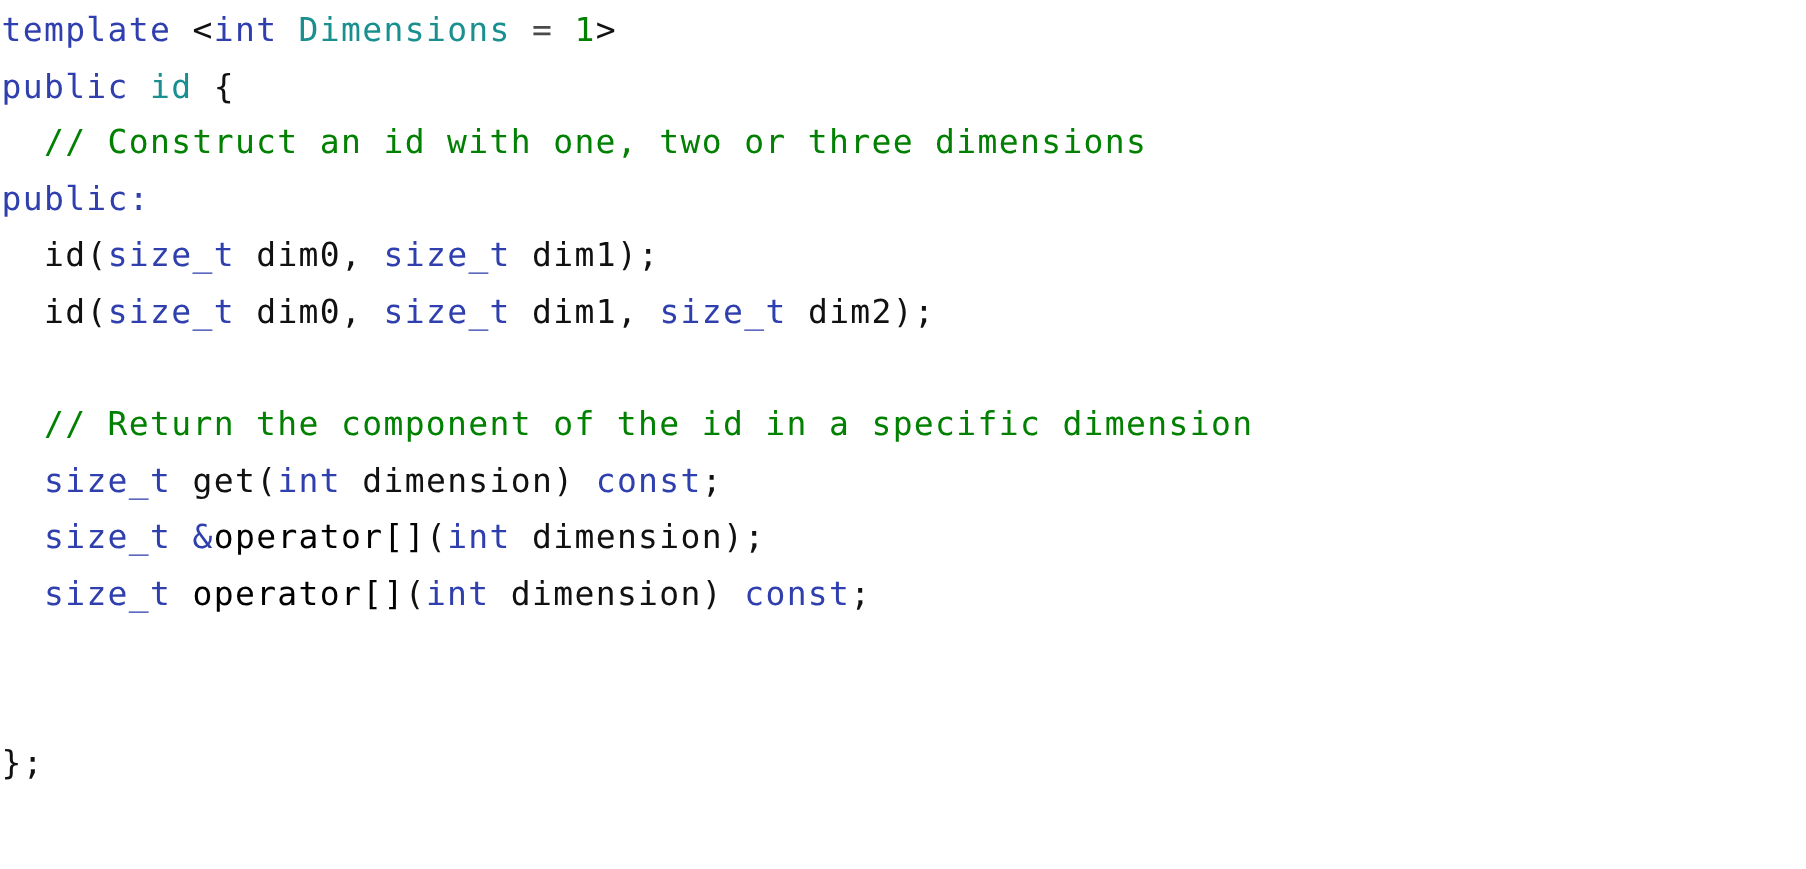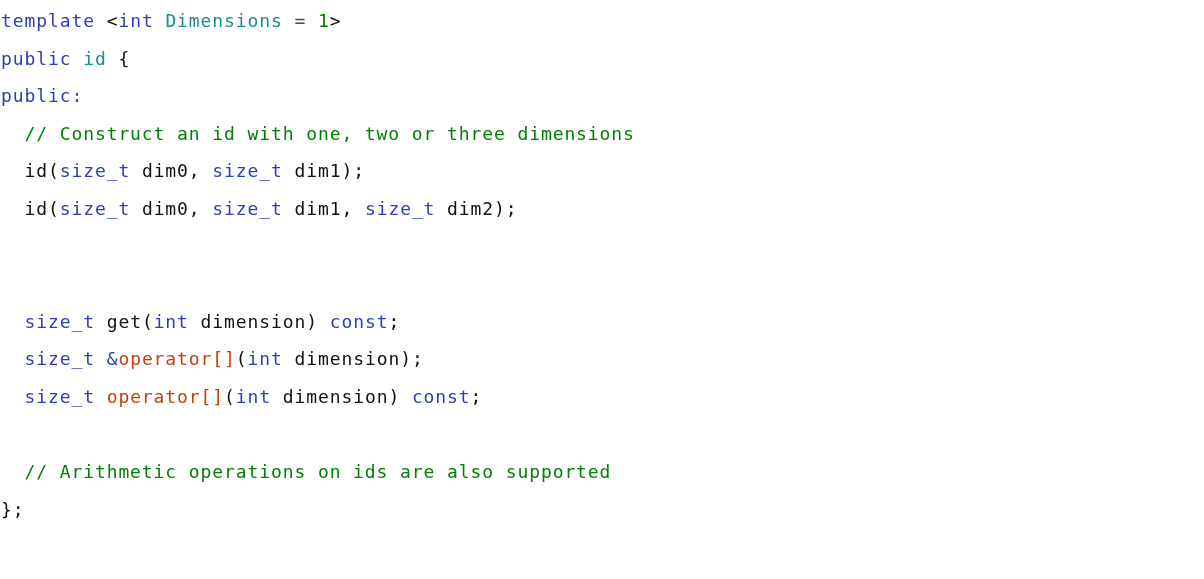--- a/index.html
+++ b/index.html
@@ -20,51 +20,51 @@
     top: 0px;
     width: 1204px;
     height: 579px;
     box-sizing: border-box;
     padding: 2px 0 0 0;
   }
   .code-line {
     display: block;
     height: 37.6px;
     line-height: 37.6px;
-    font-size: 18px;
+    font-size: 22px;
     letter-spacing: 0.9px;
     white-space: pre;
     font-family: "DejaVu Sans Mono", "Liberation Mono", monospace;
     color: #111111;
     padding-left: 1px;
   }
   .code-line.blank {
     color: transparent;
   }
   
   .tok-keyword   { color: #2f3fae; }
   .tok-type      { color: #1a8f8f; }
   .tok-comment   { color: #018002; }
-  .tok-operator  { color: #c2410c; }
+  .tok-operator  { color: #000000; }
   .tok-punct     { color: #111111; }
   .tok-number    { color: #018002; }
   .tok-equals    { color: #4a4a4a; }
   .tok-plain     { color: #111111; }
 </style>
 </head>
 <body>
 
 <div id="code-listing">
     <div class="code-line"><span class="tok-keyword">template</span><span class="tok-plain"> </span><span class="tok-punct">&lt;</span><span class="tok-keyword">int</span><span class="tok-plain"> </span><span class="tok-type">Dimensions</span><span class="tok-plain"> </span><span class="tok-equals">=</span><span class="tok-plain"> </span><span class="tok-number">1</span><span class="tok-punct">&gt;</span></div>
     <div class="code-line"><span class="tok-keyword">public</span><span class="tok-plain"> </span><span class="tok-type">id</span><span class="tok-plain"> </span><span class="tok-punct">{</span></div>
+    <div class="code-line"><span class="tok-plain">  </span><span class="tok-comment">// Construct an id with one, two or three dimensions</span></div>
     <div class="code-line"><span class="tok-keyword">public:</span></div>
-    <div class="code-line"><span class="tok-plain">  </span><span class="tok-comment">// Construct an id with one, two or three dimensions</span></div>
     <div class="code-line"><span class="tok-plain">  </span><span class="tok-function">id</span><span class="tok-punct">(</span><span class="tok-keyword">size_t</span><span class="tok-plain"> </span><span class="tok-parameter">dim0</span><span class="tok-punct">, </span><span class="tok-keyword">size_t</span><span class="tok-plain"> </span><span class="tok-parameter">dim1</span><span class="tok-punct">);</span></div>
     <div class="code-line"><span class="tok-plain">  </span><span class="tok-function">id</span><span class="tok-punct">(</span><span class="tok-keyword">size_t</span><span class="tok-plain"> </span><span class="tok-parameter">dim0</span><span class="tok-punct">, </span><span class="tok-keyword">size_t</span><span class="tok-plain"> </span><span class="tok-parameter">dim1</span><span class="tok-punct">, </span><span class="tok-keyword">size_t</span><span class="tok-plain"> </span><span class="tok-parameter">dim2</span><span class="tok-punct">);</span></div>
     <div class="code-line blank">&nbsp;</div>
-    <div class="code-line"><span class="tok-plain">  </span></div>
+    <div class="code-line"><span class="tok-plain">  </span><span class="tok-comment">// Return the component of the id in a specific dimension</span></div>
     <div class="code-line"><span class="tok-plain">  </span><span class="tok-keyword">size_t</span><span class="tok-plain"> </span><span class="tok-function">get</span><span class="tok-punct">(</span><span class="tok-keyword">int</span><span class="tok-plain"> </span><span class="tok-parameter">dimension</span><span class="tok-punct">) </span><span class="tok-keyword">const</span><span class="tok-punct">;</span></div>
     <div class="code-line"><span class="tok-plain">  </span><span class="tok-keyword">size_t</span><span class="tok-plain"> </span><span class="tok-keyword">&amp;</span><span class="tok-operator">operator[]</span><span class="tok-punct">(</span><span class="tok-keyword">int</span><span class="tok-plain"> </span><span class="tok-parameter">dimension</span><span class="tok-punct">);</span></div>
     <div class="code-line"><span class="tok-plain">  </span><span class="tok-keyword">size_t</span><span class="tok-plain"> </span><span class="tok-operator">operator[]</span><span class="tok-punct">(</span><span class="tok-keyword">int</span><span class="tok-plain"> </span><span class="tok-parameter">dimension</span><span class="tok-punct">) </span><span class="tok-keyword">const</span><span class="tok-punct">;</span></div>
     <div class="code-line blank">&nbsp;</div>
-    <div class="code-line"><span class="tok-plain">  </span><span class="tok-comment">// Arithmetic operations on ids are also supported</span></div>
+    <div class="code-line"><span class="tok-plain">  </span></div>
     <div class="code-line"><span class="tok-punct">};</span></div>
   </div>
 
 </body></html>

